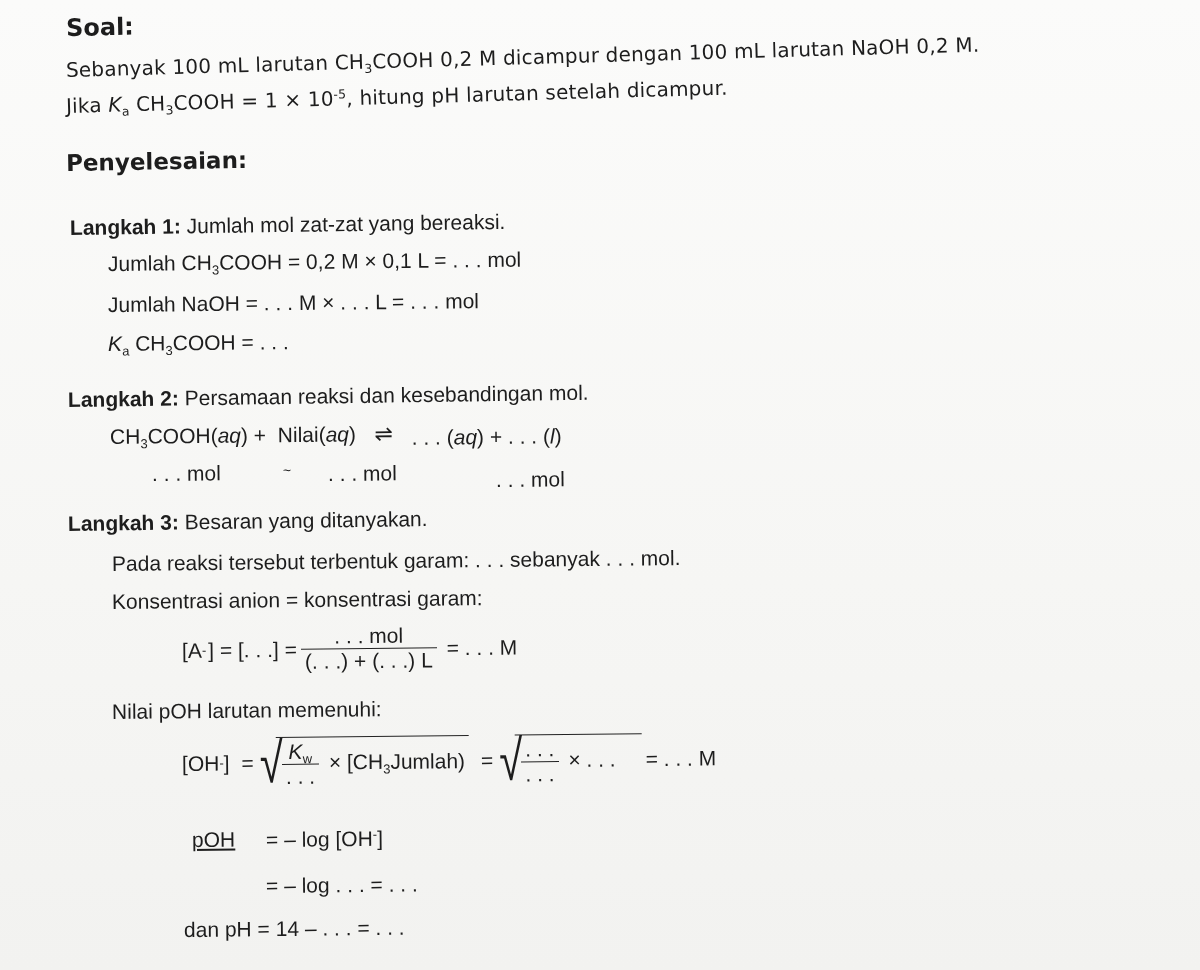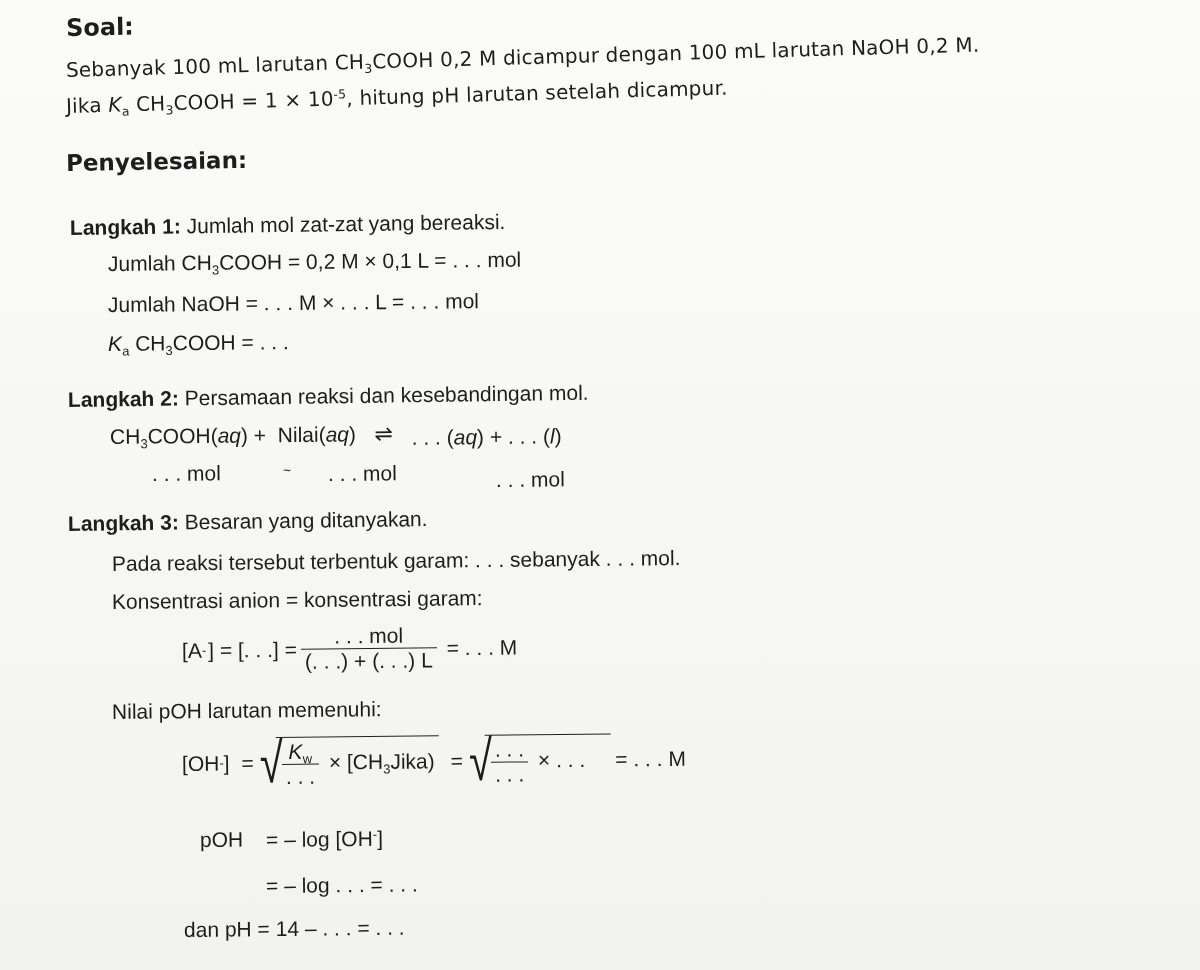--- a/index.html
+++ b/index.html
@@ -98,37 +98,37 @@
       <sup>-</sup>
       <span>]</span>
     <span style="margin:0 6px 0 12px">=</span>
     <span class="sqrt">
       <span class="rad">√</span>
       <span class="body">
         <span class="frac">
           <span class="num"><span class="ital">K</span><sub>w</sub></span>
           <span class="den">. . .</span>
         </span>
-        <span>× [CH</span><sub>3</sub><span>Jika)</span>
+        <span>× [CH</span><sub>3</sub><span>Jumlah)</span>
       </span>
     </span>
     <span style="margin:0 6px 0 12px">=</span>
     <span class="sqrt">
       <span class="rad">√</span>
       <span class="body" style="padding-right:26px">
         <span class="frac">
           <span class="num">. . .</span>
           <span class="den">. . .</span>
         </span>
         <span>× . . .</span>
       </span>
     </span>
     <span style="margin-left:4px">= . . . M</span>
   </div>
 
-  <div class="abs line" style="left:200px; top:828px;">pOH</div>
+  <div class="abs line" style="left:192px; top:828px;text-decoration:underline;">pOH</div>
   <div class="abs line" style="left:266px; top:828px;">
     <span>= – log [OH</span><sup>-</sup><span>]</span>
   </div>
   <div class="abs line" style="left:266px; top:874px;">= – log . . . = . . .</div>
   <div class="abs line" style="left:184px; top:918px;">dan pH = 14 – . . . = . . .</div>
 
 </div>
 
 </body></html>

